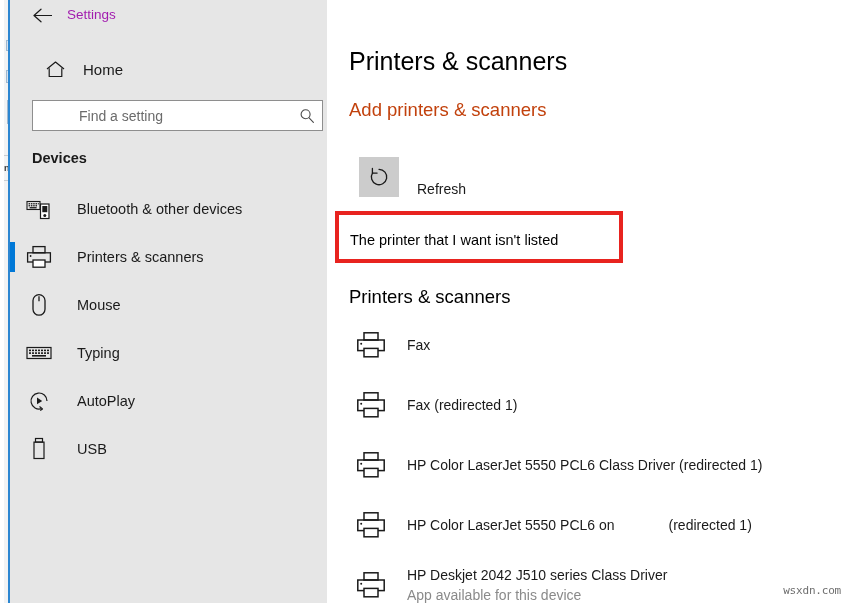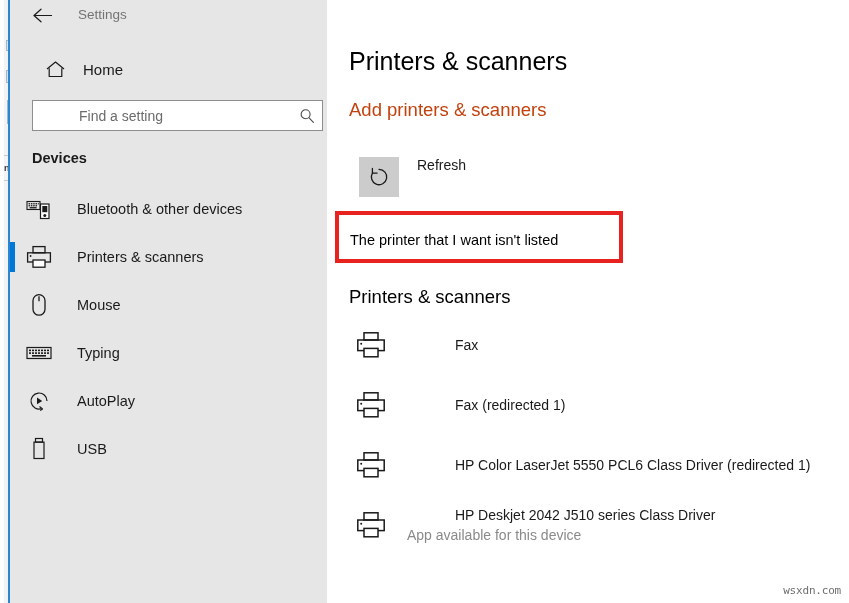--- a/index.html
+++ b/index.html
@@ -62,23 +62,23 @@
   .back-arrow {
     position: absolute;
     left: 20px; top: 4px;
     width: 24px; height: 22px;
     display: flex; align-items: center; justify-content: center;
     cursor: pointer;
   }
   .back-arrow svg { display: block; }
   .settings-title {
     position: absolute;
-    left: 68px; top: 4px;
+    left: 57px; top: 4px;
     font-size: 13.5px;
-    color: #737373;
+    color: #a21caf;
     line-height: 22px;
   }
 
   .home-row {
     position: absolute;
     left: 28px; top: 52px;
     width: 293px; height: 34px;
     display: flex; align-items: center;
     cursor: pointer;
   }
@@ -174,21 +174,21 @@
   .section-heading {
     position: absolute;
     left: 22px; top: 99px;
     font-size: 18.5px;
     color: #c2410c;
   }
 
   .refresh-row {
     position: absolute;
     left: 22px; top: 157px;
-    display: flex; align-items: flex-start;
+    display: flex; align-items: flex-end;
     cursor: pointer;
     padding-left: 10px;
   }
   .refresh-btn {
     width: 40px; height: 40px;
     background: #cccccc;
     display: flex; align-items: center; justify-content: center;
     flex: 0 0 40px;
   }
   .refresh-label {
@@ -238,21 +238,20 @@
     display: flex; align-items: center; justify-content: center;
   }
   .printer-text {
     margin-left: 14px;
     display: flex; flex-direction: column; justify-content: center;
   }
   .printer-name {
     font-size: 14px;
     color: #1a1a1a;
     white-space: nowrap;
-    margin-left: 48px;
   }
   .printer-name .gap {
     display: inline-block;
     width: 54px;
   }
   .printer-sub {
     font-size: 14px;
     color: #8a8a8a;
     margin-top: 4px;
     white-space: nowrap;
@@ -475,31 +474,44 @@
             <rect x="1.8" y="9" width="26.4" height="10.6" stroke="#1a1a1a" stroke-width="1.5" fill="none"></rect>
             <rect x="8" y="17.4" width="14" height="8.4" stroke="#1a1a1a" stroke-width="1.5" fill="#ffffff"></rect>
             <circle cx="5.2" cy="12.7" r="1" fill="#1a1a1a"></circle>
           </svg>
         </div>
         <div class="printer-text">
           <div class="printer-name">HP Color LaserJet 5550 PCL6 Class Driver (redirected 1)</div>
         </div>
       </div>
 
-
       <div class="printer-item">
         <div class="printer-icon">
           <svg width="30" height="28" viewBox="0 0 30 28">
             <rect x="8" y="1.8" width="14" height="7.2" stroke="#1a1a1a" stroke-width="1.5" fill="none"></rect>
             <rect x="1.8" y="9" width="26.4" height="10.6" stroke="#1a1a1a" stroke-width="1.5" fill="none"></rect>
             <rect x="8" y="17.4" width="14" height="8.4" stroke="#1a1a1a" stroke-width="1.5" fill="#ffffff"></rect>
             <circle cx="5.2" cy="12.7" r="1" fill="#1a1a1a"></circle>
           </svg>
         </div>
         <div class="printer-text">
+          <div class="printer-name"><span>HP Color LaserJet 5550 PCL6 on</span><span class="gap"></span><span>(redirected 1)</span></div>
+        </div>
+      </div>
+
+      <div class="printer-item">
+        <div class="printer-icon">
+          <svg width="30" height="28" viewBox="0 0 30 28">
+            <rect x="8" y="1.8" width="14" height="7.2" stroke="#1a1a1a" stroke-width="1.5" fill="none"></rect>
+            <rect x="1.8" y="9" width="26.4" height="10.6" stroke="#1a1a1a" stroke-width="1.5" fill="none"></rect>
+            <rect x="8" y="17.4" width="14" height="8.4" stroke="#1a1a1a" stroke-width="1.5" fill="#ffffff"></rect>
+            <circle cx="5.2" cy="12.7" r="1" fill="#1a1a1a"></circle>
+          </svg>
+        </div>
+        <div class="printer-text">
           <div class="printer-name">HP Deskjet 2042 J510 series Class Driver</div>
           <div class="printer-sub">App available for this device</div>
         </div>
       </div>
 
     </div>
   </div>
 
   <div class="redbox"></div>
   <div class="printer-link">The printer that I want isn't listed</div>

